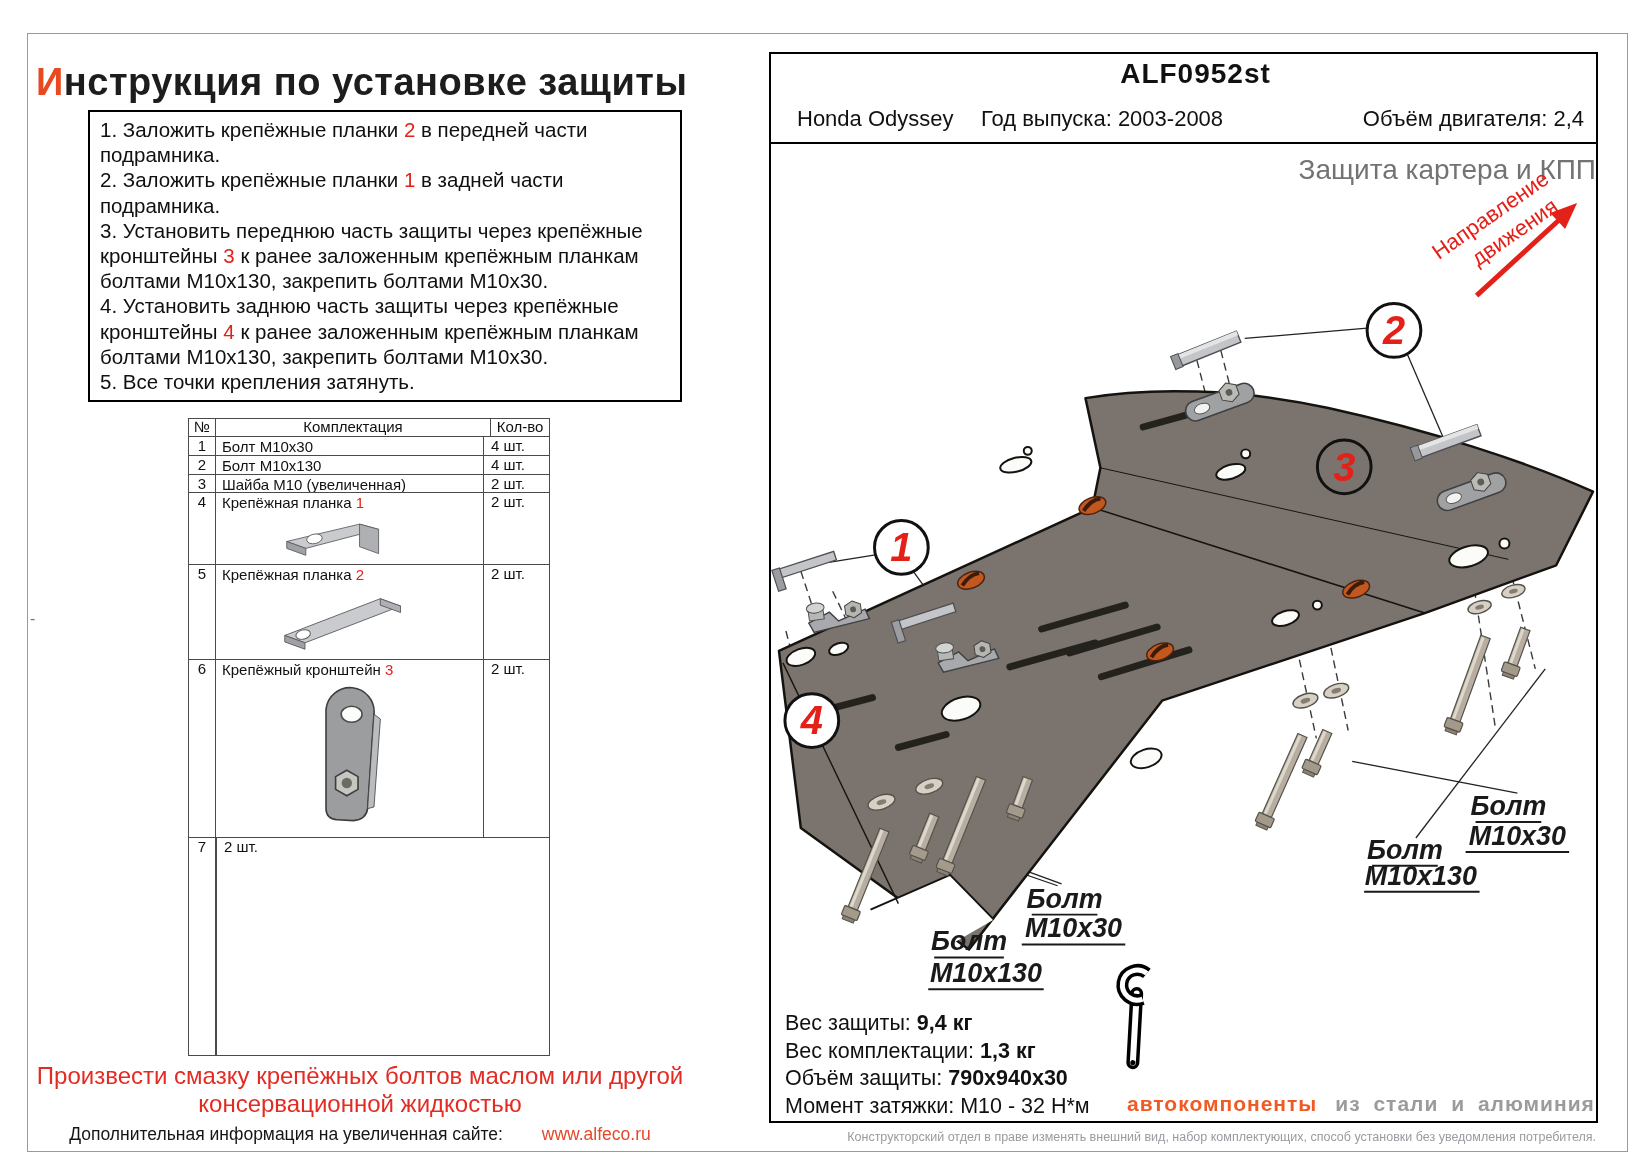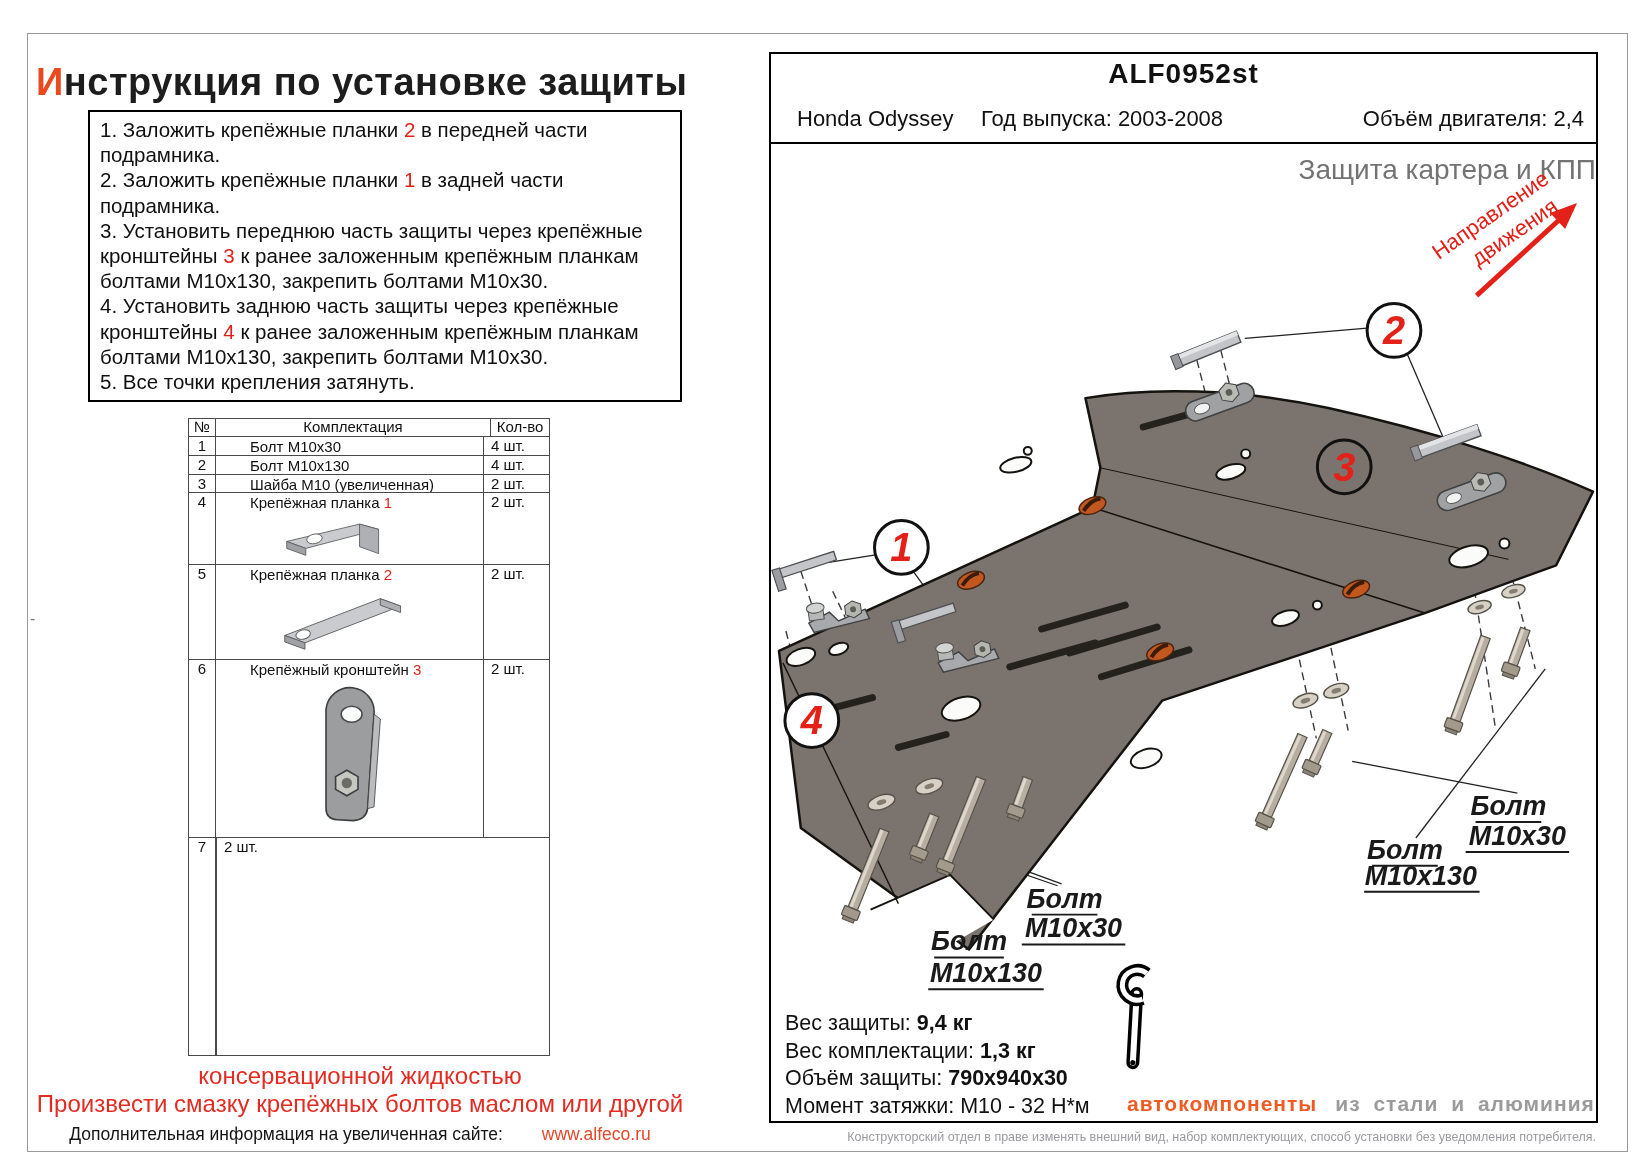--- a/index.html
+++ b/index.html
@@ -12,29 +12,29 @@
   .seg-red{color:#e32119;}
   .artifact-dash{position:absolute;left:30px;top:610px;font-size:16px;color:#777;}
   .parts-table{position:absolute;left:188px;top:418px;width:360px;border:1.5px solid #4a4a4a;font-size:15px;background:#fff;}
   .pt-row{display:flex;border-top:1px solid #4a4a4a;overflow:hidden;box-sizing:border-box;}
   .pt-row:first-child{border-top:none;}
   .pt-head{height:17px;line-height:16px;}
   .pt-head div{text-align:center;}
   .pt-c-num{width:26px;text-align:center;border-right:1px solid #4a4a4a;flex:none;}
   .pt-c-name{flex:1;padding:0 6px;position:relative;}
   .pt-c-qty{width:58px;flex:none;border-left:1px solid #4a4a4a;padding:0 0 0 7px;}
-  .pt-label{line-height:19px;margin-left:28px;}
+  .pt-label{line-height:19px;}
   .pt-img{text-align:center;}
   .lube-note{position:absolute;left:30px;top:1062px;width:660px;text-align:center;color:#e42b22;font-size:24px;line-height:28px;}
   .footer-info{position:absolute;left:30px;top:1124px;width:660px;text-align:center;font-size:17.5px;color:#151515;}
   .site-link{color:#e4482a;text-decoration:none;cursor:pointer;margin-left:34px;}
   
   .panel{position:absolute;left:769px;top:52px;width:829px;height:1071px;border:2px solid #000;box-sizing:border-box;background:#fff;}
   .panel-header{position:absolute;left:0;top:0;width:100%;height:88px;border-bottom:2px solid #000;}
-  .part-number{position:absolute;left:0;top:4px;width:100%;text-align:center;font-size:28px;font-weight:600;letter-spacing:1px;}
+  .part-number{position:absolute;left:12px;top:4px;width:100%;text-align:center;font-size:28px;font-weight:600;letter-spacing:1px;}
   .hdr-model{position:absolute;left:26px;top:52px;font-size:22px;}
   .hdr-year{position:absolute;left:210px;top:52px;font-size:22px;}
   .hdr-engine{position:absolute;right:12px;top:52px;font-size:22px;}
   .drawing-title{position:absolute;left:0;top:100px;width:100%;text-align:right;font-size:28px;color:#737373;}
   svg.drawing{position:absolute;left:0;top:86px;width:825px;height:981px;}
   .specs{position:absolute;left:14px;top:956px;font-size:21.5px;line-height:27.5px;white-space:nowrap;}
   .specs .b{font-weight:bold;}
   .logo{position:absolute;left:320px;top:898px;width:500px;height:170px;}
   .logo-wrench{position:absolute;left:6px;top:8px;}
   .logo-line{position:absolute;left:70px;top:14px;white-space:nowrap;font-weight:700;font-size:96px;line-height:96px;letter-spacing:3px;}
@@ -131,22 +131,22 @@
       </div>
       <div class="pt-c-qty">2 шт.</div>
     </div>
     <div class="pt-row" style="height: 218px;">
       <div class="pt-c-num">7</div>
       <div class="pt-c-qty">2 шт.</div>
     </div>
   </div>
 
 <div class="lube-note">
+  <div>Произвести смазку крепёжных болтов маслом или другой</div>
   <div>консервационной жидкостью</div>
-  <div>Произвести смазку крепёжных болтов маслом или другой</div>
 </div>
 
 <div class="footer-info"><span>Дополнительная информация на увеличенная сайте: </span><a class="site-link">www.alfeco.ru</a></div>
 
 <div class="panel">
   <div class="panel-header">
     <div class="part-number">ALF0952st</div>
     <span class="hdr-model">Honda Odyssey</span>
     <span class="hdr-year">Год выпуска: 2003-2008</span>
     <span class="hdr-engine">Объём двигателя: 2,4</span>

